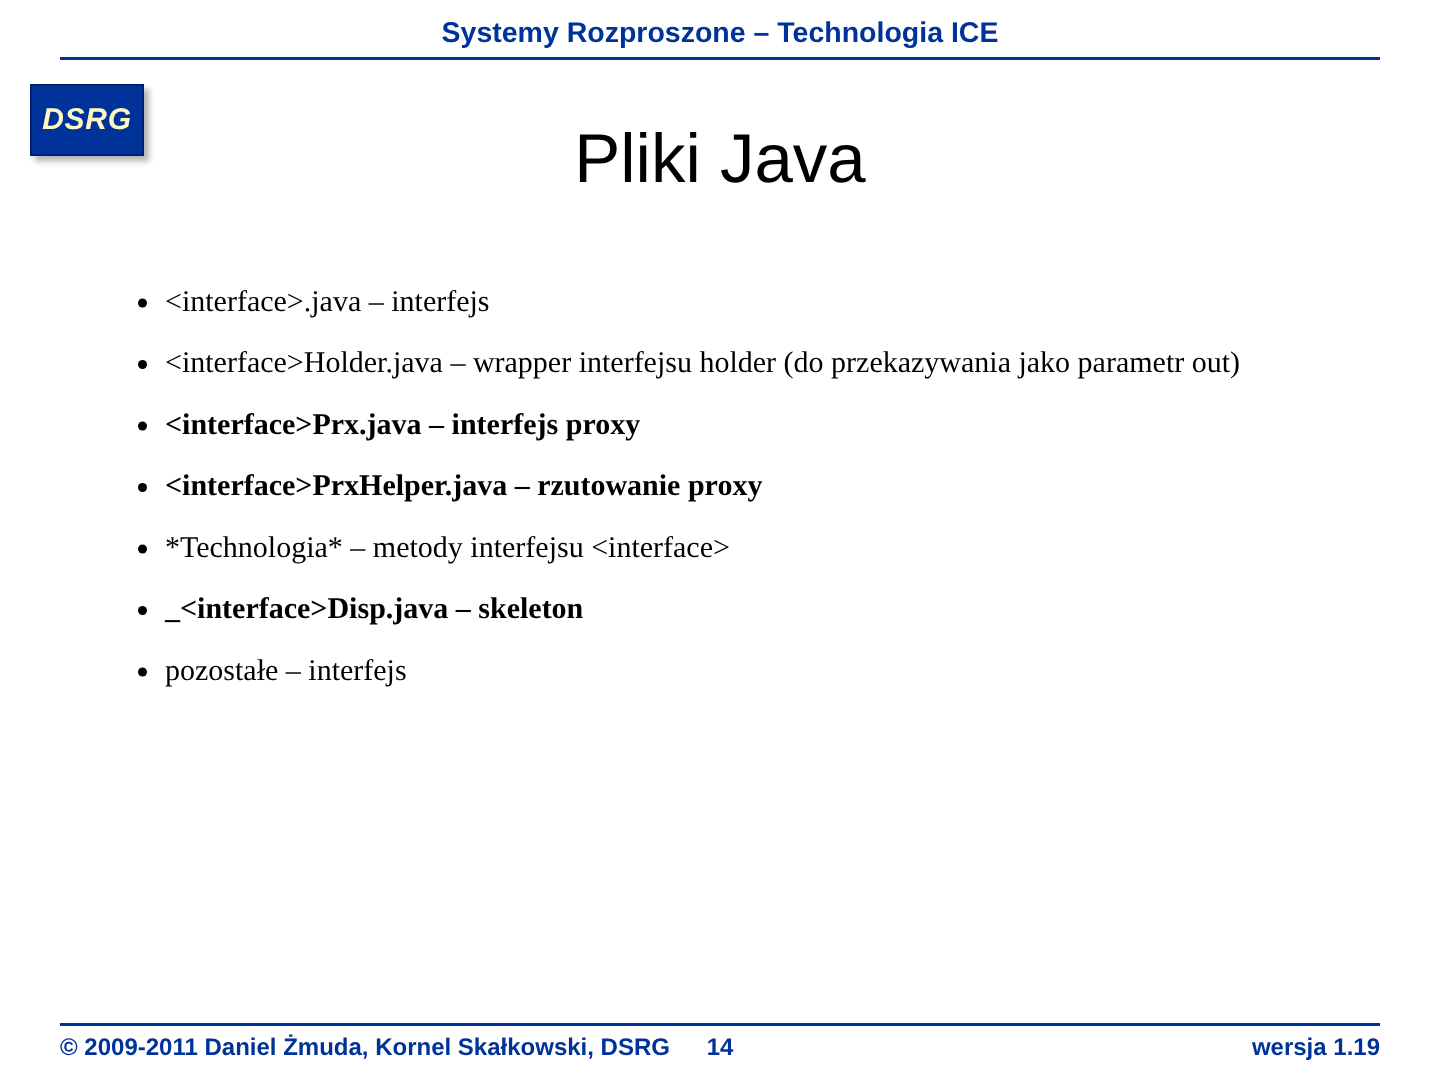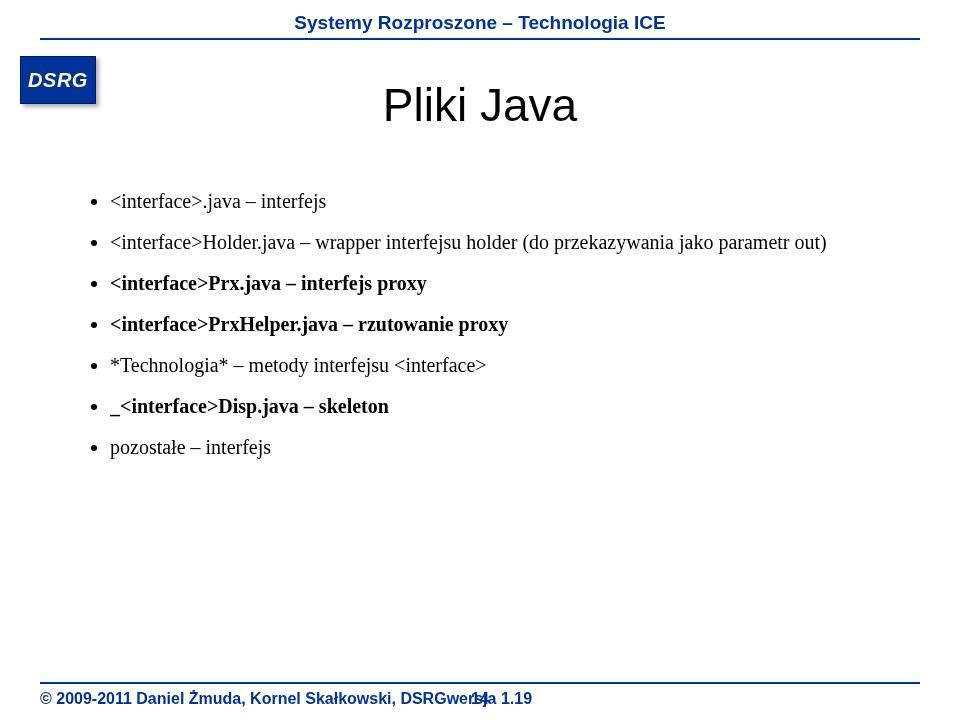--- a/index.html
+++ b/index.html
@@ -76,20 +76,21 @@
     right: 0;
     bottom: 12px;
   }
   .footer-rule {
     border: none;
     border-top: 2px solid #003399;
     margin: 0 40px 6px 40px;
   }
   .footer-row {
     display: flex;
+    justify-content: space-between;
     color: #003399;
     font-family: Arial, Helvetica, sans-serif;
     font-weight: bold;
     font-size: 16px;
     padding: 0 40px;
     align-items: baseline;
   }
   .footer-center {
     position: absolute;
     left: 0;

